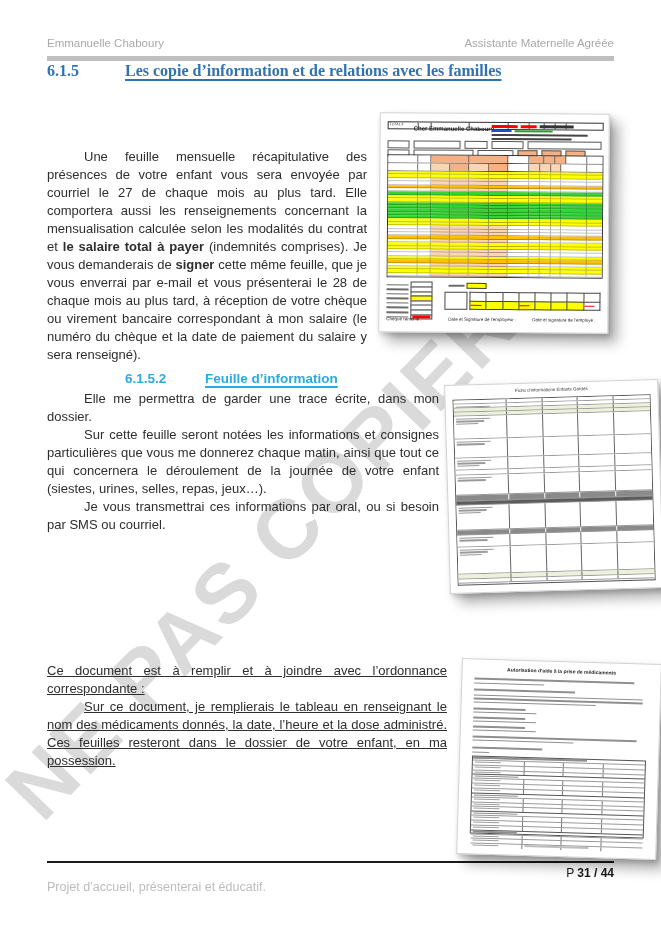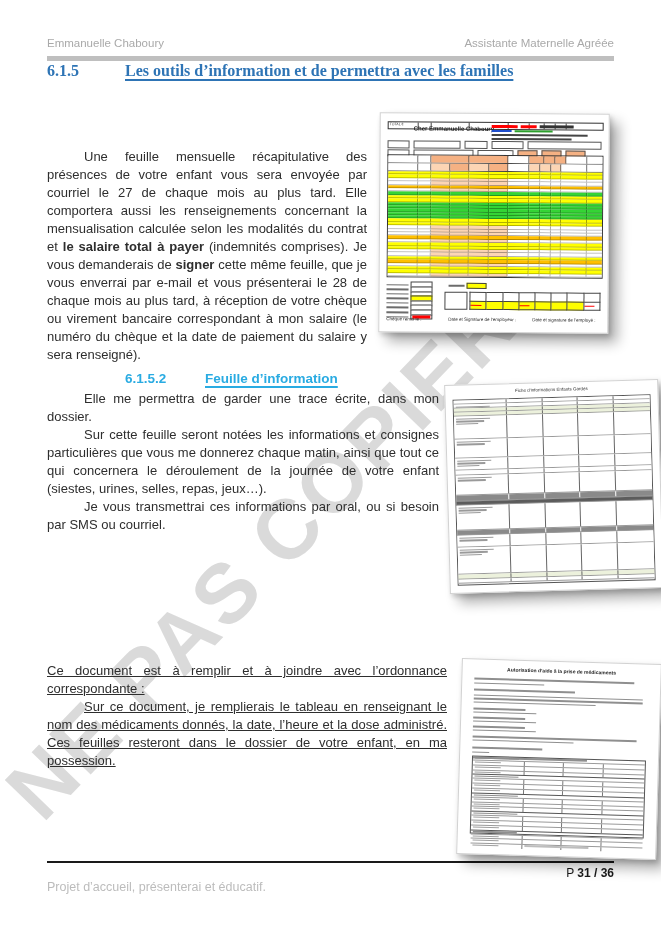--- a/index.html
+++ b/index.html
@@ -100,21 +100,21 @@
 
   <div class="watermark">NE PAS COPIER</div>
 
   <div class="hdr">
     <span>Emmanuelle Chaboury</span>
     <span>Assistante Maternelle Agréée</span>
   </div>
   <div class="hdr-rule"></div>
 
   <div class="h1">
-    <span class="num">6.1.5</span><span class="t">Les outils d’information et de permettra avec les familles</span>
+    <span class="num">6.1.5</span><span class="t">Les copie d’information et de relations avec les familles</span>
   </div>
 
   <div class="body-txt" id="para1">
     <p><span>Une feuille mensuelle récapitulative des présences de votre enfant vous sera envoyée par courriel le 27 de chaque mois au plus tard. Elle comportera aussi les renseignements concernant la mensualisation calculée selon les modalités du contrat et </span><b>le salaire total à payer</b><span> (indemnités comprises). Je vous demanderais de </span><b>signer</b><span> cette même feuille, que je vous enverrai par e-mail et vous présenterai le 28 de chaque mois au plus tard, à réception de votre chèque ou virement bancaire correspondant à mon salaire (le numéro du chèque et la date de paiement du salaire y sera renseigné).</span></p>
   </div>
 
   <div class="fig" id="fig-sheet">
     <div class="ts-wrap">
       <div class="ts-title">Cher Emmanuelle Chaboury</div>
       <div class="ts-notes">
@@ -1034,16 +1034,16 @@
             <span style="width: 23%;"></span>
             <span style="width: 23%;"></span>
             <span style="width: 24%; border-right: none;"></span>
           </div>
         </div>
       </div>
     <div class="md-foot"></div>
   </div>
 
   <div class="ftr-rule"></div>
-  <div class="ftr-page"><span>P </span><b>31 / 36</b></div>
+  <div class="ftr-page"><span>P </span><b>31 / 44</b></div>
   <div class="ftr-tag">Projet d’accueil, présenterai et éducatif.</div>
 
 </div>
 
 </body></html>

